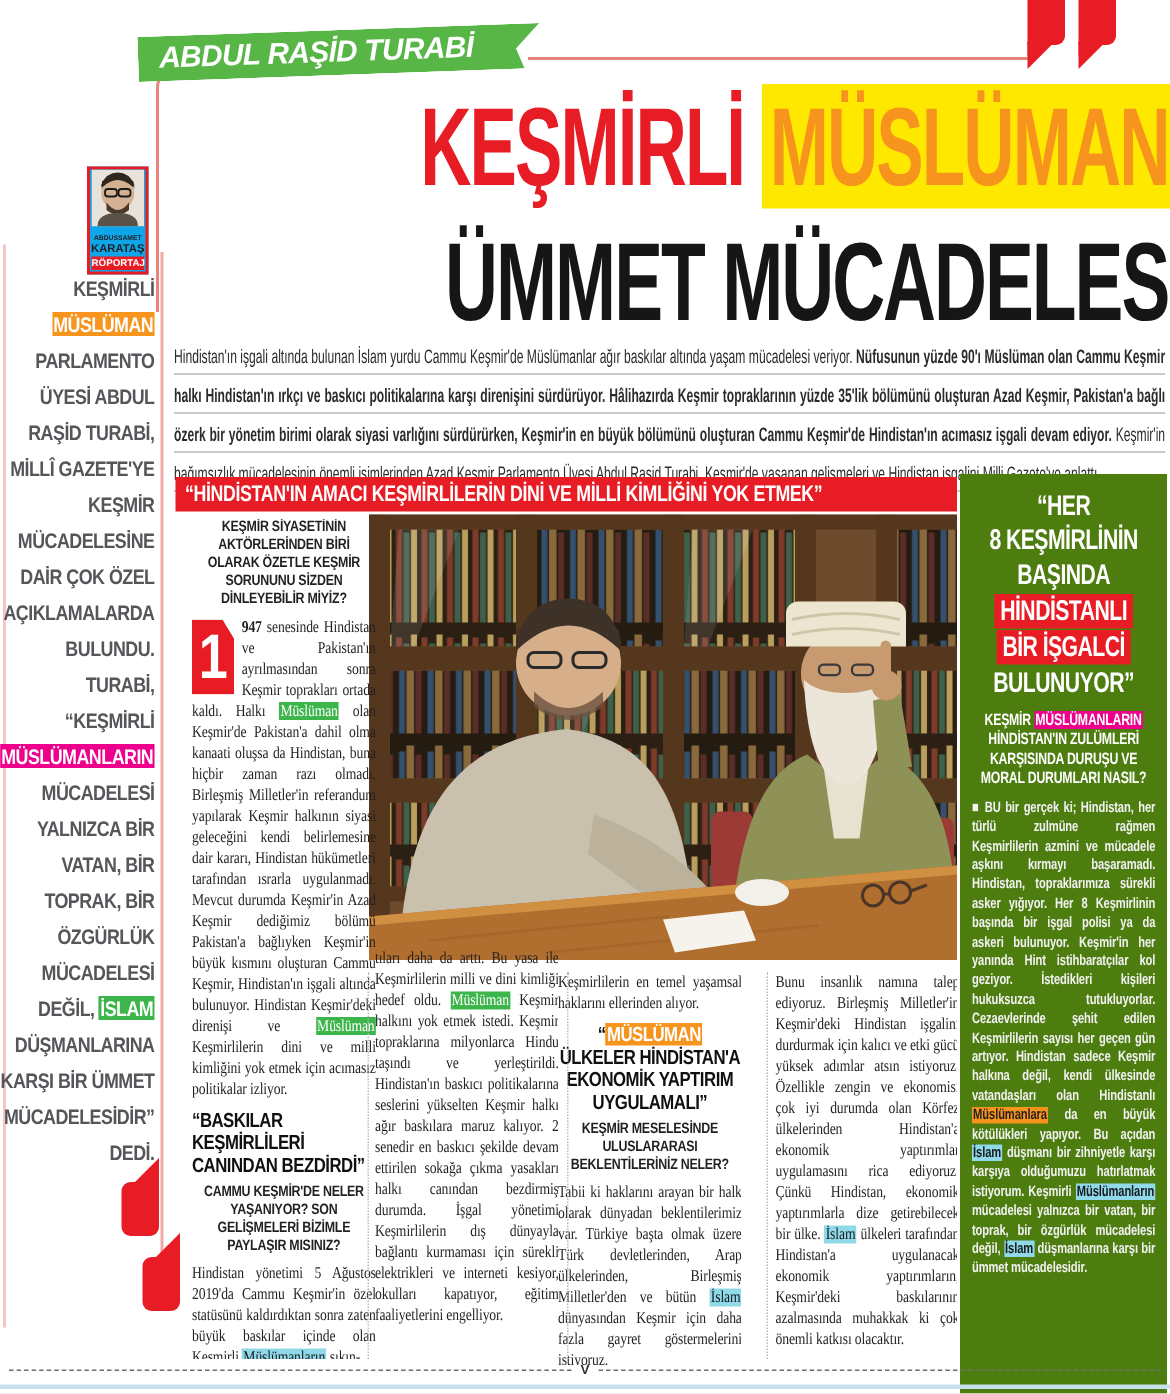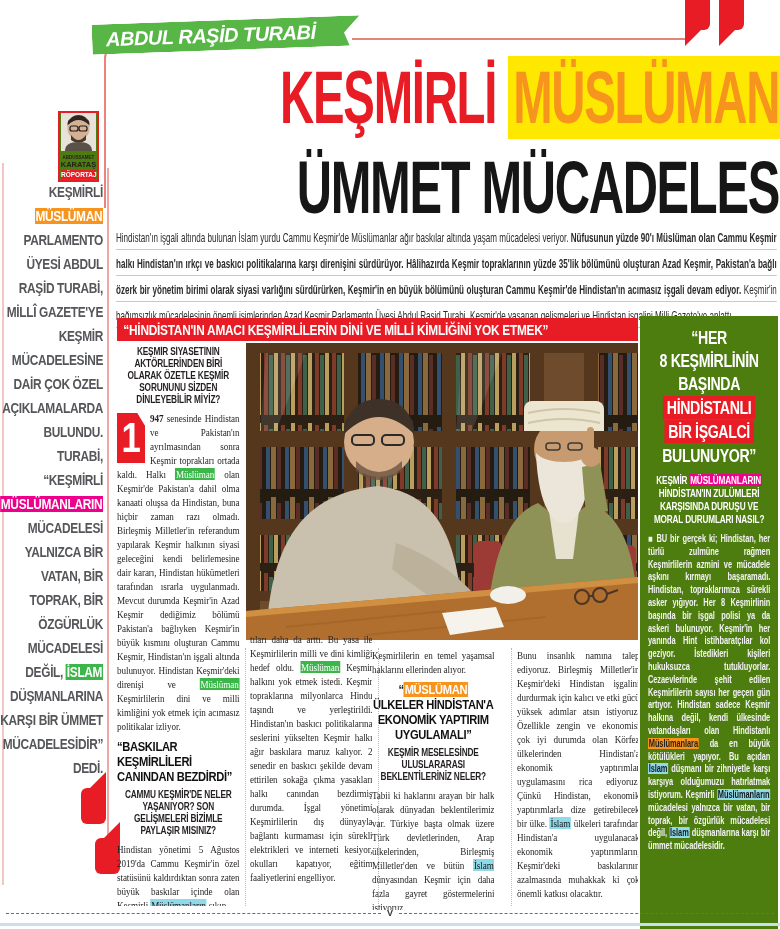--- a/index.html
+++ b/index.html
@@ -37,21 +37,21 @@
   .hline>span{display:inline-block;transform:scaleX(0.64);}
   #h1a{top:52px;font-size:74px;line-height:92px;}
   #h1b{top:142px;font-size:74px;line-height:92px;color:#161616;}
   #h1b>span{transform:scaleX(0.66);}
   
   .lead{position:absolute;left:116px;top:212px;width:1064px;transform:scaleX(0.621);
         transform-origin:0 0;font-size:13px;line-height:26px;text-align:justify;color:#2b2b2b;
         background-image:repeating-linear-gradient(to bottom,transparent 0,transparent 24px,#c9c9c9 24px,#c9c9c9 25px,transparent 25px,transparent 26px);
         height:104px;overflow:hidden;}
   
-  .reporter{position:absolute;left:58px;top:111px;width:41px;border:2px solid #e81c24;background:#4d7c0f;
+  .reporter{position:absolute;left:58px;top:111px;width:41px;border:2px solid #e81c24;background:#0ea5e9;
             text-align:center;box-sizing:border-box;}
   .reporter .nm1{font-size:4.5px;font-weight:700;letter-spacing:0;line-height:6px;}
   .reporter .nm2{font-size:7.5px;font-weight:700;line-height:8px;}
   .reporter .role{font-size:6.5px;font-weight:700;background:#e81c24;color:#fff;line-height:9px;margin:1px;}
   .deck{position:absolute;left:-21px;top:180px;width:124px;transform:scaleX(0.85);
         transform-origin:100% 0;text-align:right;font-weight:700;font-size:14px;line-height:24px;
         color:#55565a;letter-spacing:-0.4px;}
   .sep-v{position:absolute;left:107px;top:168px;width:2px;height:704px;background:#f0a8a4;}
   
   .redbar{position:absolute;left:117px;top:318px;width:521px;height:23px;background:#e81c24;overflow:hidden;}
@@ -236,21 +236,21 @@
           <span class="seg-tl">BAŞINDA</span>
           <span class="seg-tlred">HİNDİSTANLI</span>
           <span class="seg-tlred">BİR İŞGALCİ</span>
           <span class="seg-tl">BULUNUYOR”</span>
         </div>
       <div class="qbox-q"><span>KEŞMİR </span><span class="seg-magenta">MÜSLÜMANLARIN</span><span> HİNDİSTAN'IN ZULÜMLERİ KARŞISINDA DURUŞU VE MORAL DURUMLARI NASIL?</span></div>
       <div class="qbox-body"><span>■ BU bir gerçek ki; Hindistan, her türlü zulmüne rağmen Keşmirlilerin azmini ve mücadele aşkını kırmayı başaramadı. Hindistan, topraklarımıza sürekli asker yığıyor. Her 8 Keşmirlinin başında bir işgal polisi ya da askeri bulunuyor. Keşmir'in her yanında Hint istihbaratçılar kol geziyor. İstedikleri kişileri hukuksuzca tutukluyorlar. Cezaevlerinde şehit edilen Keşmirlilerin sayısı her geçen gün artıyor. Hindistan sadece Keşmir halkına değil, kendi ülkesinde vatandaşları olan Hindistanlı </span><span class="seg-orange2">Müslümanlara</span><span> da en büyük kötülükleri yapıyor. Bu açıdan </span><span class="seg-cyan">İslam</span><span> düşmanı bir zihniyetle karşı karşıya olduğumuzu hatırlatmak istiyorum. Keşmirli </span><span class="seg-cyan">Müslümanların</span><span> mücadelesi yalnızca bir vatan, bir toprak, bir özgürlük mücadelesi değil, </span><span class="seg-cyan">İslam</span><span> düşmanlarına karşı bir ümmet mücadelesidir.</span></div>
     </div>
   </div>
 
-  <div class="colwrap" style="left:117px;top:346px;width:124px;height:560px">
+  <div class="colwrap" style="left:128px;top:346px;width:124px;height:560px">
     <div class="colscale">
       <div class="q">KEŞMİR SİYASETİNİN AKTÖRLERİNDEN BİRİ OLARAK ÖZETLE KEŞMİR SORUNUNU SİZDEN DİNLEYEBİLİR MİYİZ?</div>
       <p class="body-p">
         <span class="dropcap">1</span><span><span class="seg-b">947</span><span> senesinde Hindistan ve Pakistan'ın ayrılmasından sonra Keşmir toprakları ortada kaldı. Halkı </span><span class="seg-green">Müslüman</span><span> olan Keşmir'de Pakistan'a dahil olma kanaati oluşsa da Hindistan, buna hiçbir zaman razı olmadı. Birleşmiş Milletler'in referandum yapılarak Keşmir halkının siyasi geleceğini kendi belirlemesine dair kararı, Hindistan hükümetleri tarafından ısrarla uygulanmadı. Mevcut durumda Keşmir'in Azad Keşmir dediğimiz bölümü Pakistan'a bağlıyken Keşmir'in büyük kısmını oluşturan Cammu Keşmir, Hindistan'ın işgali altında bulunuyor. Hindistan Keşmir'deki direnişi ve </span><span class="seg-green">Müslüman</span><span> Keşmirlilerin dini ve milli kimliğini yok etmek için acımasız politikalar izliyor.</span></span>
       </p>
       <div class="subhead">“BASKILAR KEŞMİRLİLERİ CANINDAN BEZDİRDİ”</div>
       <div class="q">CAMMU KEŞMİR'DE NELER YAŞANIYOR? SON GELİŞMELERİ BİZİMLE PAYLAŞIR MISINIZ?</div>
       <p class="body-p"><span>Hindistan yönetimi 5 Ağustos 2019'da Cammu Keşmir'in özel statüsünü kaldırdıktan sonra zaten büyük baskılar içinde olan Keşmirli </span><span class="seg-cyan">Müslümanların</span><span> sıkın-</span></p>
     </div>
   </div>

